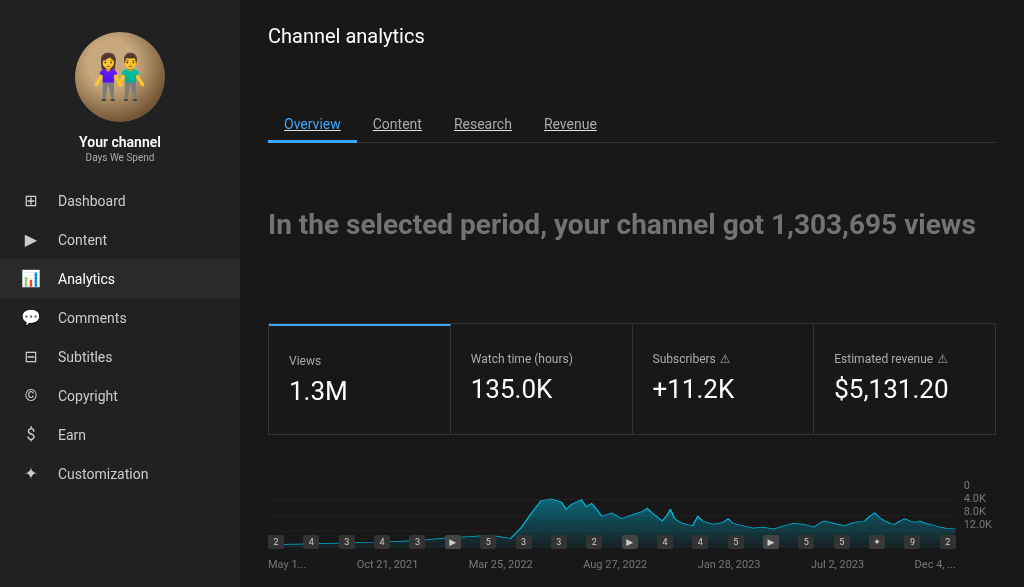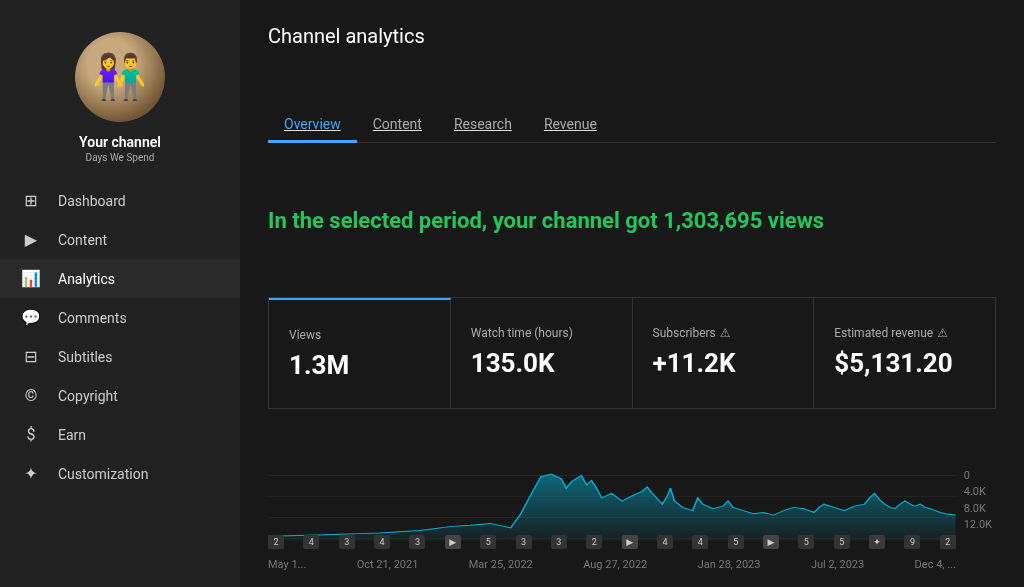--- a/index.html
+++ b/index.html
@@ -126,24 +126,24 @@
       color: #aaa;
       border-bottom: 3px solid transparent;
       margin-bottom: -1px;
       transition: color 0.15s;
     }
     .tab-item.active {
       color: #3ea6ff;
       border-bottom: 3px solid #3ea6ff;
     }
     .headline {
-      font-size: 22px;
+      font-size: 28px;
       font-weight: 700;
-      color: #22c55e;
-      margin-bottom: 17px;
+      color: #737373;
+      margin-bottom: 36px;
       line-height: 1.3;
     }
     .metrics-row {
       display: flex;
       gap: 0;
       margin-bottom: 16px;
       border: 1px solid #333;
     }
     .metric-card {
       flex: 1;
@@ -158,21 +158,21 @@
     .metric-label {
       font-size: 12px;
       color: #aaa;
       margin-bottom: 8px;
       display: flex;
       align-items: center;
       gap: 4px;
     }
     .metric-value {
       font-size: 26px;
-      font-weight: 700;
+      font-weight: 400;
       color: #fff;
     }
     .info-icon {
       font-size: 12px;
       color: #aaa;
       cursor: pointer;
     }
 
     
     .chart-container {

